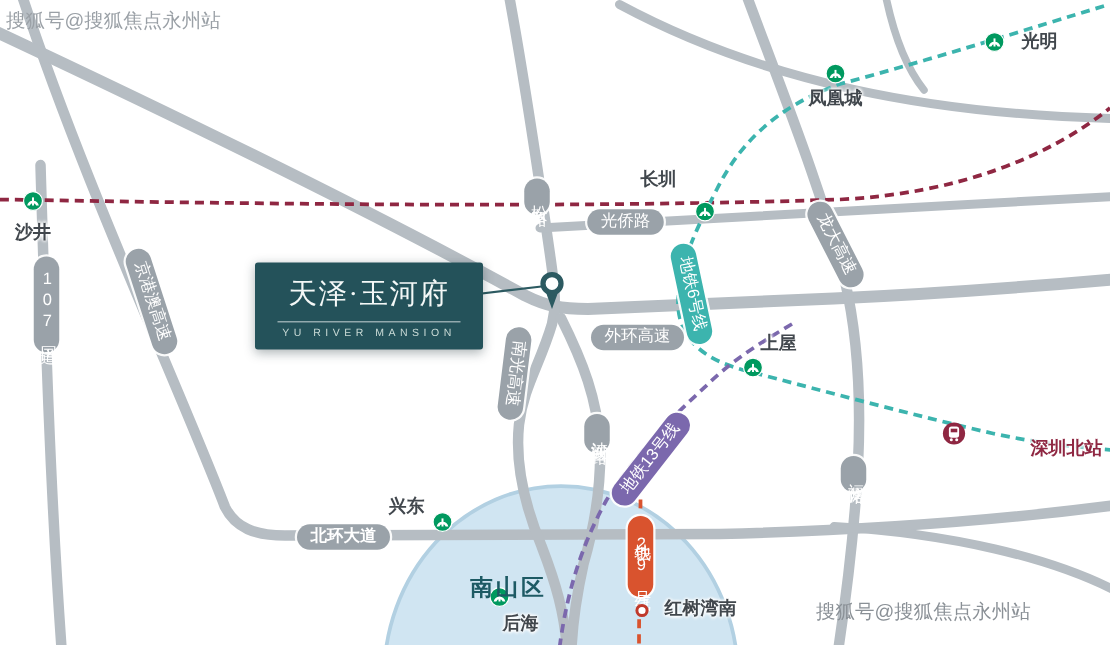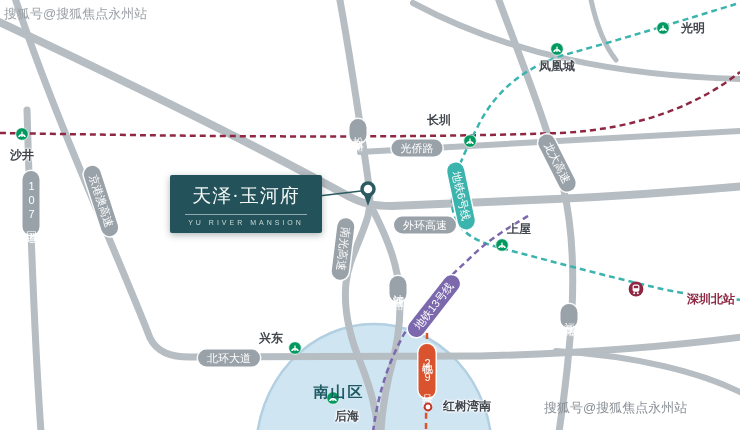--- a/index.html
+++ b/index.html
@@ -80,21 +80,21 @@
   <div class="pill" style="left:101px;top:201px;transform:translate(-50%,-50%) rotate(72deg);">京港澳高速</div>
   <div class="pill v" style="left:358px;top:131px;">松白路</div>
   <div class="pill" style="left:417px;top:148px;">光侨路</div>
   <div class="pill" style="left:557px;top:163px;transform:translate(-50%,-50%) rotate(63deg);">龙大高速</div>
   <div class="pill line6" style="left:461px;top:196px;transform:translate(-50%,-50%) rotate(78deg);">地铁6号线</div>
   <div class="pill" style="left:425px;top:225px;text-align:center;">外环高速</div>
   <div class="pill" style="left:343px;top:249px;transform:translate(-50%,-50%) rotate(97deg);">南光高速</div>
   <div class="pill v" style="left:398px;top:289px;">沙河西路</div>
   <div class="pill line13" style="left:434px;top:306px;transform:translate(-50%,-50%) rotate(-52deg);">地铁13号线</div>
   <div class="pill v" style="left:569px;top:316px;">福龙路</div>
-  <div class="pill" style="left:229px;top:358px;">北环大道</div>
+  <div class="pill" style="left:229px;top:358px;font-weight:bold;">北环大道</div>
   <div class="pill line29 v" style="left:427px;top:371px;">地铁29号线</div>
 
   <span class="sicon" style="left:22px;top:134px;">
     <svg width="14" height="14" viewBox="0 0 14 14">
         <circle cx="7" cy="7" r="6.3" fill="#00995f" stroke="#fff" stroke-width="0.8"></circle>
         <path d="M3.1 10 A4 4 0 0 1 10.9 10 L9.1 10 A2.2 2.2 0 0 0 4.9 10 Z" fill="#fff"></path>
         <rect x="6.35" y="4.6" width="1.3" height="5.4" fill="#fff"></rect>
       </svg>
   </span>
   <span class="sicon" style="left:663px;top:28px;">

